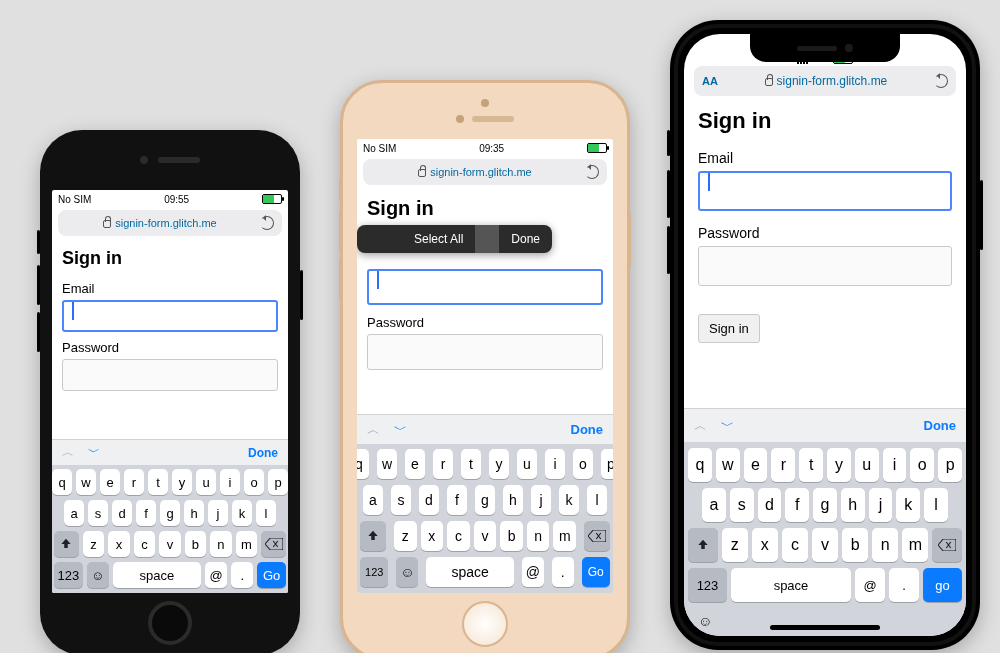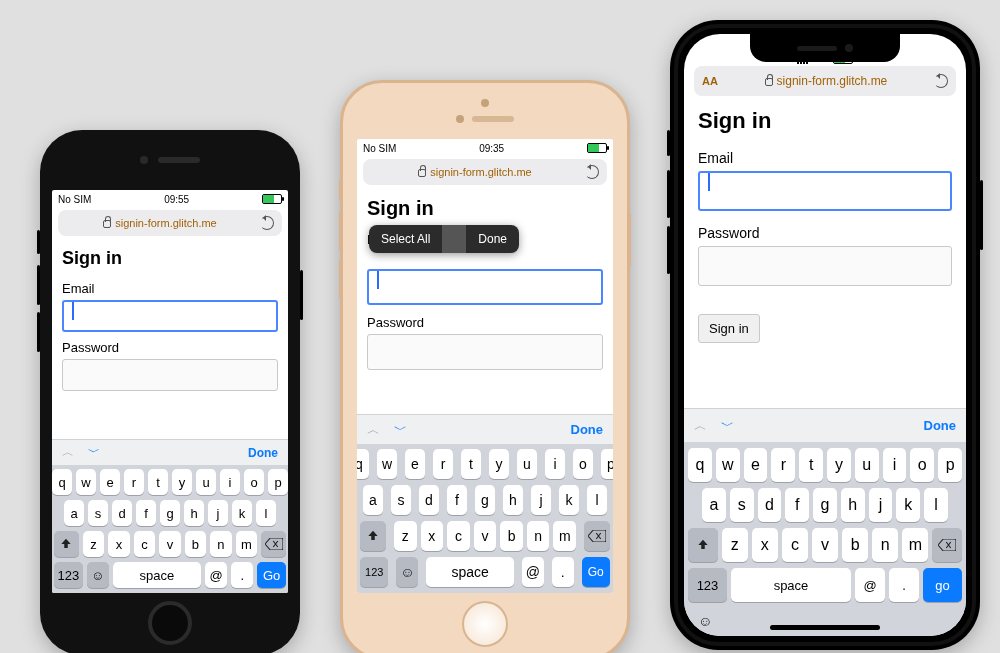--- a/index.html
+++ b/index.html
@@ -69,21 +69,21 @@
   .battery{width:20px; height:10px; border:1px solid #000; border-radius:2px; position:relative;}
   .battery::after{content:""; position:absolute; right:-3px; top:2px; width:2px; height:4px; background:#000; border-radius:1px;}
   .battery i{display:block; height:100%; width:60%; background:#34c759;}
   .sig{display:inline-flex; gap:1px; align-items:flex-end;}
   .sig b{width:2px; background:#000; display:block;}
   .sig b:nth-child(1){height:3px;} .sig b:nth-child(2){height:5px;} .sig b:nth-child(3){height:7px;} .sig b:nth-child(4){height:9px;}
 
   .urlbar{
     display:flex; align-items:center; gap:6px; margin:4px 6px;
     background:#ececee; border-radius:8px; height:26px; padding:0 8px;
-    font-size:11px; color:#a16207;
+    font-size:11px; color:#0369a1;
   }
   .urlbar .url{flex:1; text-align:center; display:flex; align-items:center; justify-content:center; gap:4px;}
   .lock{width:8px; height:8px; border:1.2px solid #555; border-radius:2px; position:relative; margin-top:2px;}
   .lock::before{content:""; position:absolute; top:-5px; left:1px; width:4px; height:5px; border:1.2px solid #555; border-bottom:none; border-radius:3px 3px 0 0;}
   .reload{width:14px; height:14px; border:1.5px solid #555; border-radius:50%; border-left-color:transparent; position:relative;}
   .reload::after{content:""; position:absolute; top:-2px; left:-1px; border:3px solid transparent; border-right-color:#555;}
 
   .page{padding:8px 10px 4px;}
   h1.signin{font-size:20px; font-weight:700; margin-bottom:12px;}
   .lbl{font-size:13px; margin-bottom:4px; display:block;}
@@ -294,21 +294,21 @@
       <span class="url">
           <span class="lock"></span>
           <span>signin-form.glitch.me</span>
         </span>
       <span class="reload"></span>
     </div>
     <div class="page" style="position:relative;">
       <h1 class="signin">Sign in</h1>
 
       <span class="lbl">Email</span>
-      <div class="popover" style="top:36px; left:12px;">
+      <div class="popover" style="top:36px; left:0;padding-left:45px;">
         <span>Select All</span>
         <span class="div"></span>
         <span>Done</span>
       </div>
       <div class="fld focus" style="margin-top:22px;"><span class="cursor"></span></div>
       <span class="lbl">Password</span>
       <div class="fld"></div>
     </div>
 
     <div style="position:absolute; left:0; right:0; bottom:0;">

